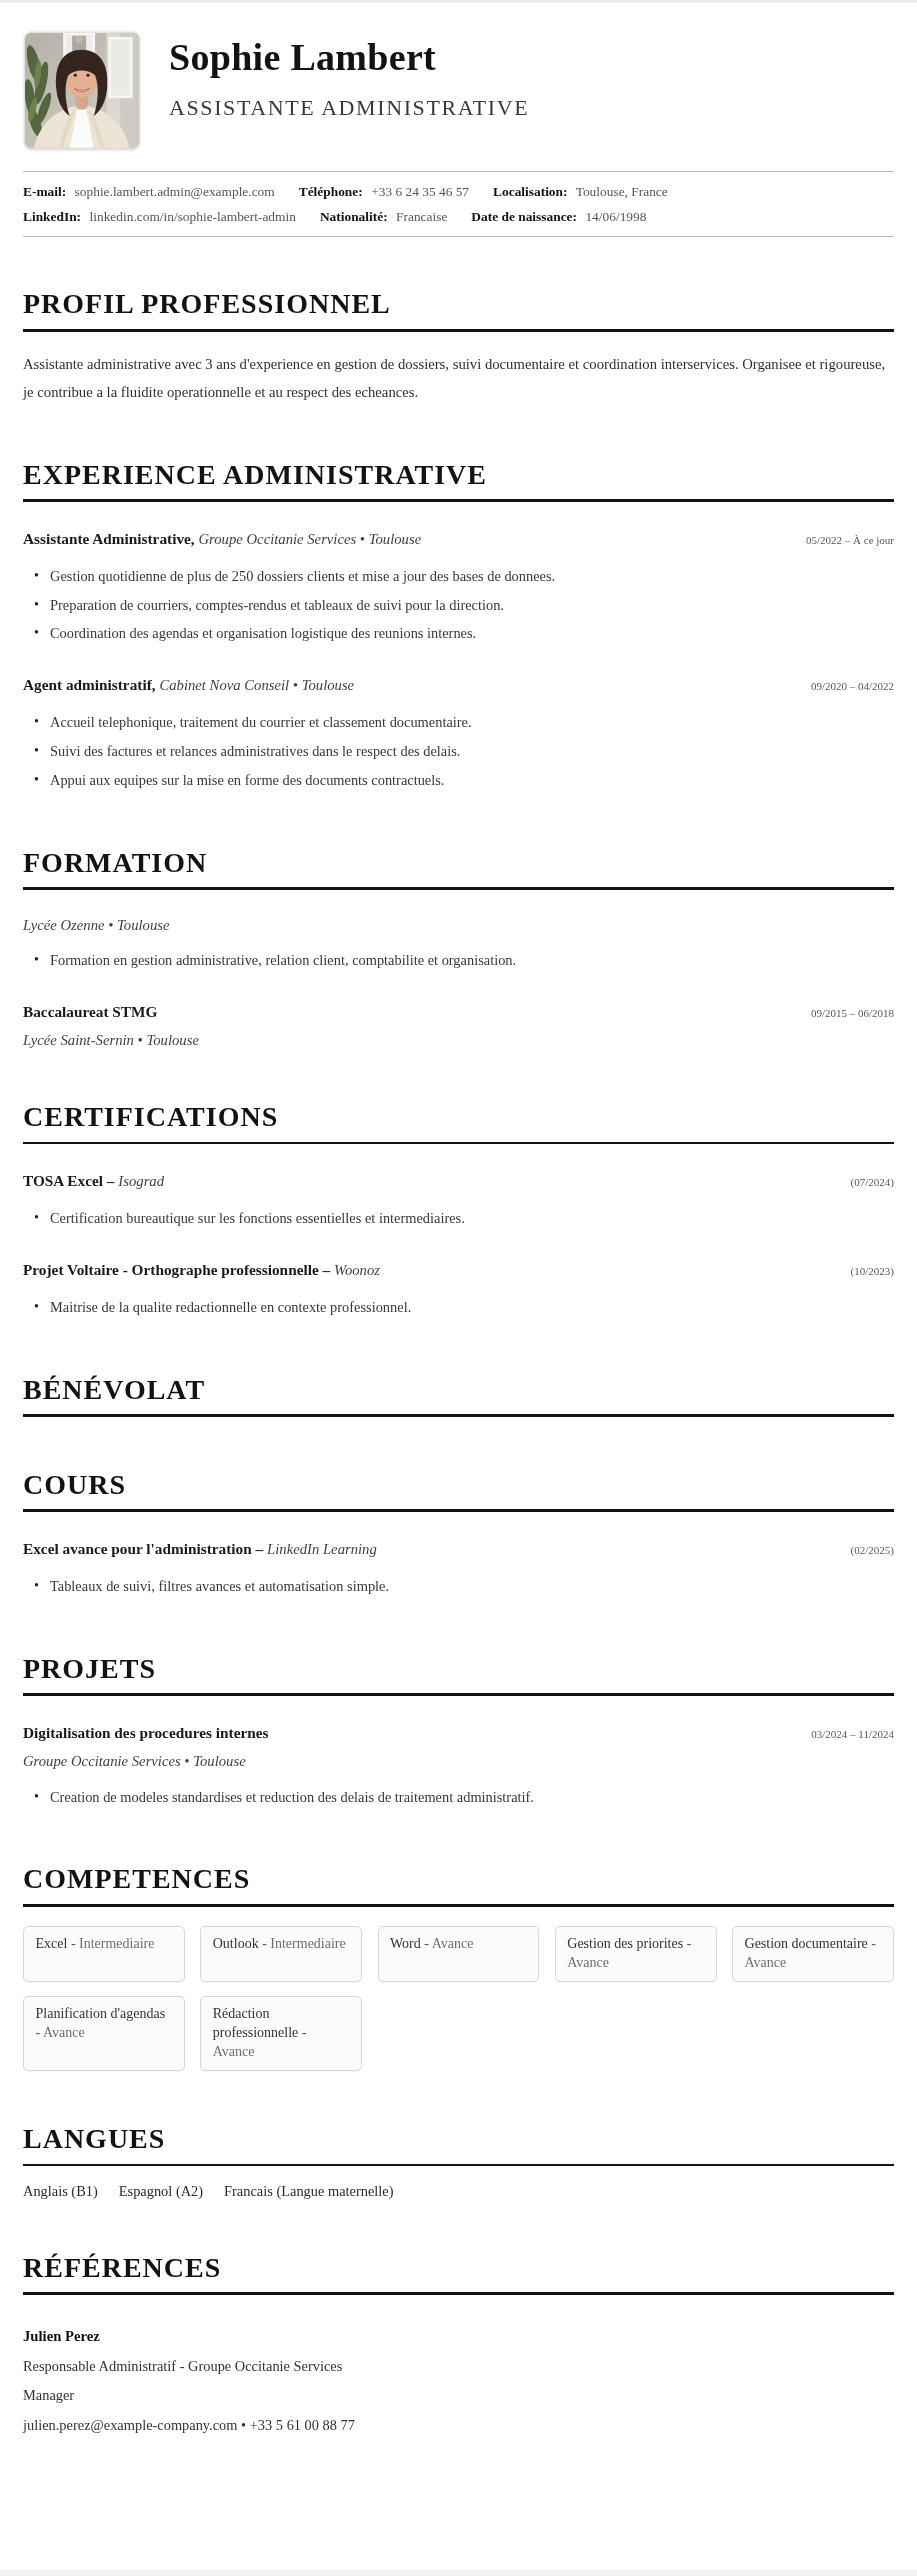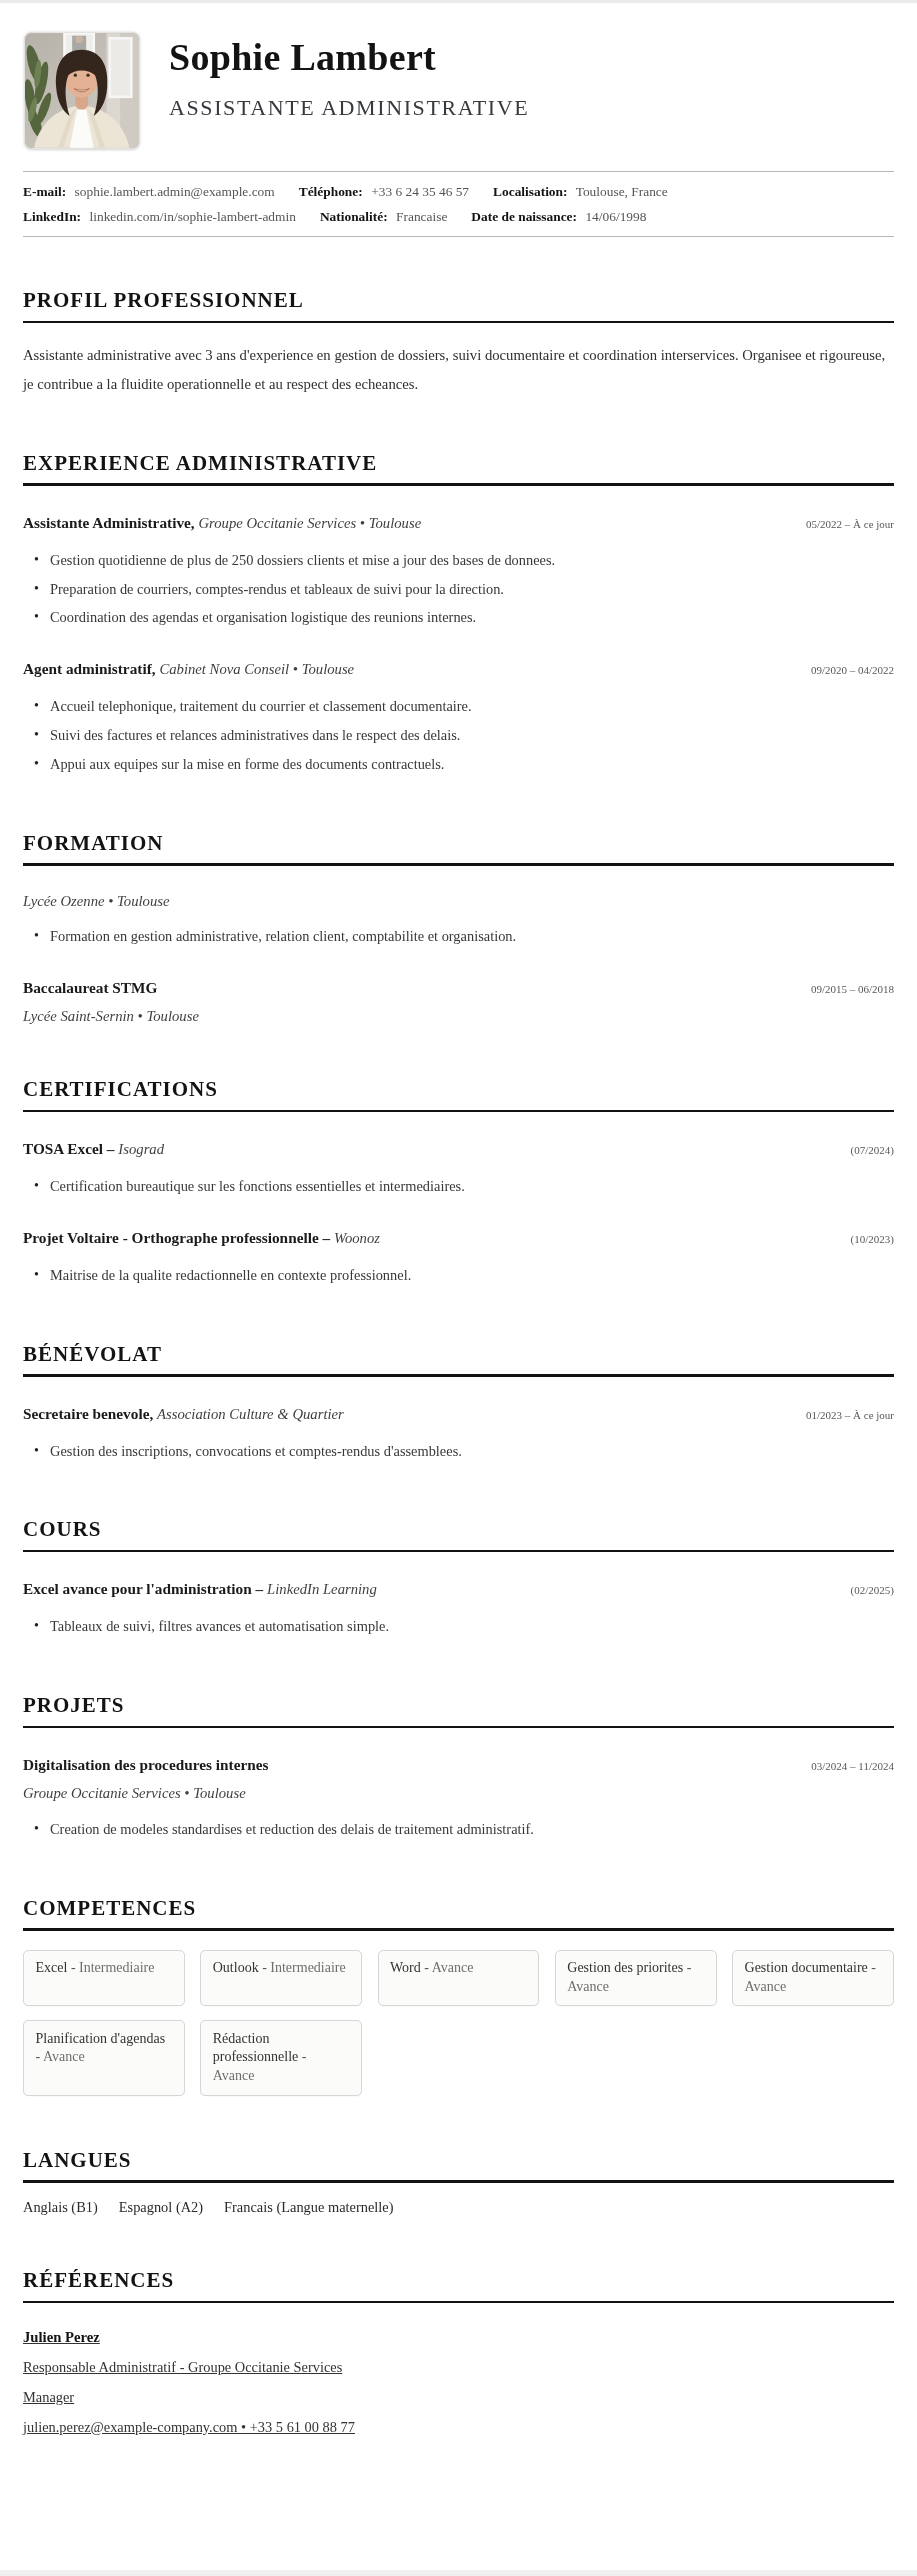--- a/index.html
+++ b/index.html
@@ -24,21 +24,21 @@
   .contact{padding:10.2px 23px 10.2px 23px;}
   .contact-row{margin-top:6.4px;font-size:13.4px;color:#555;line-height:1.35;}
   .contact-row:first-child{margin-top:1.3px;}
   .contact-item{margin-right:24px;white-space:nowrap;}
   .contact-item b{color:#131313;font-weight:700;margin-right:5.1px;}
 
   
   main{display:block;padding:0 23px 38px 23px;}
   .section{margin-top:52px;}
   .section:first-child{margin-top:51px;}
-  h2{margin:0;font-size:21px;font-weight:700;letter-spacing:1px;color:#131313;line-height:1.15;}
+  h2{margin:0;font-size:28px;font-weight:700;letter-spacing:1px;color:#131313;line-height:1.15;}
   .rule{height:2.6px;background:#131313;margin-top:8.3px;}
   .paragraph{margin-top:18px;font-size:14.7px;line-height:1.95;color:#2f2f2f;max-width:870px;}
 
   .entry{margin-top:27px;}
   .entry-head{display:flex;justify-content:space-between;align-items:baseline;gap:2px;}
   .entry-title{font-size:15.3px;color:#1a1a1a;line-height:1.3;}
   .entry-title .t-bold{font-weight:700;}
   .entry-title .t-ital{font-style:italic;font-weight:400;color:#3f3f3f;font-size:14.7px;}
   .entry-date{font-size:11px;color:#585858;white-space:nowrap;flex:0 0 auto;}
   .entry-sub{margin-top:10.2px;font-size:14.7px;font-style:italic;color:#3f3f3f;}
@@ -52,21 +52,21 @@
               font-size:14px;line-height:1.35;box-shadow:0 0.6px 0.6px rgba(0,0,0,.04);}
   .skill-name{color:#333;}
   .skill-sep{color:#555;}
   .skill-level{color:#6e6e6e;}
 
   
   .languages{margin-top:16.6px;font-size:14.4px;color:#2a2a2a;}
   .language-item{margin-right:21px;}
 
   
-  .reference{margin-top:19px;font-size:14.4px;color:#333;line-height:2.08;text-decoration:underline;}
+  .reference{margin-top:26px;font-size:14.4px;color:#333;line-height:2.08;}
   .reference .ref-name{font-weight:700;color:#131313;font-size:14.7px;}
 </style>
 </head>
 <body>
 
 <div class="top-strip"></div>
 
 <div class="page">
 
   <header class="header">
@@ -198,29 +198,20 @@
             <div class="entry-date">(10/2023)</div>
           </div>
           <ul class="bullets">
             <li>Maitrise de la qualite redactionnelle en contexte professionnel.</li>
           </ul>
         </div>
       </section>
       <section class="section">
         <h2>BÉNÉVOLAT</h2>
         <div class="rule"></div>
-        <div class="entry">
-          <div class="entry-head">
-            <div class="entry-title"><span class="t-bold">Secretaire benevole,</span> <span class="t-ital">Association Culture &amp; Quartier</span></div>
-            <div class="entry-date">01/2023 – À ce jour</div>
-          </div>
-          <ul class="bullets">
-            <li>Gestion des inscriptions, convocations et comptes-rendus d'assemblees.</li>
-          </ul>
-        </div>
       </section>
       <section class="section">
         <h2>COURS</h2>
         <div class="rule"></div>
         <div class="entry">
           <div class="entry-head">
             <div class="entry-title"><span class="t-bold">Excel avance pour l'administration –</span> <span class="t-ital">LinkedIn Learning</span></div>
             <div class="entry-date">(02/2025)</div>
           </div>
           <ul class="bullets">

